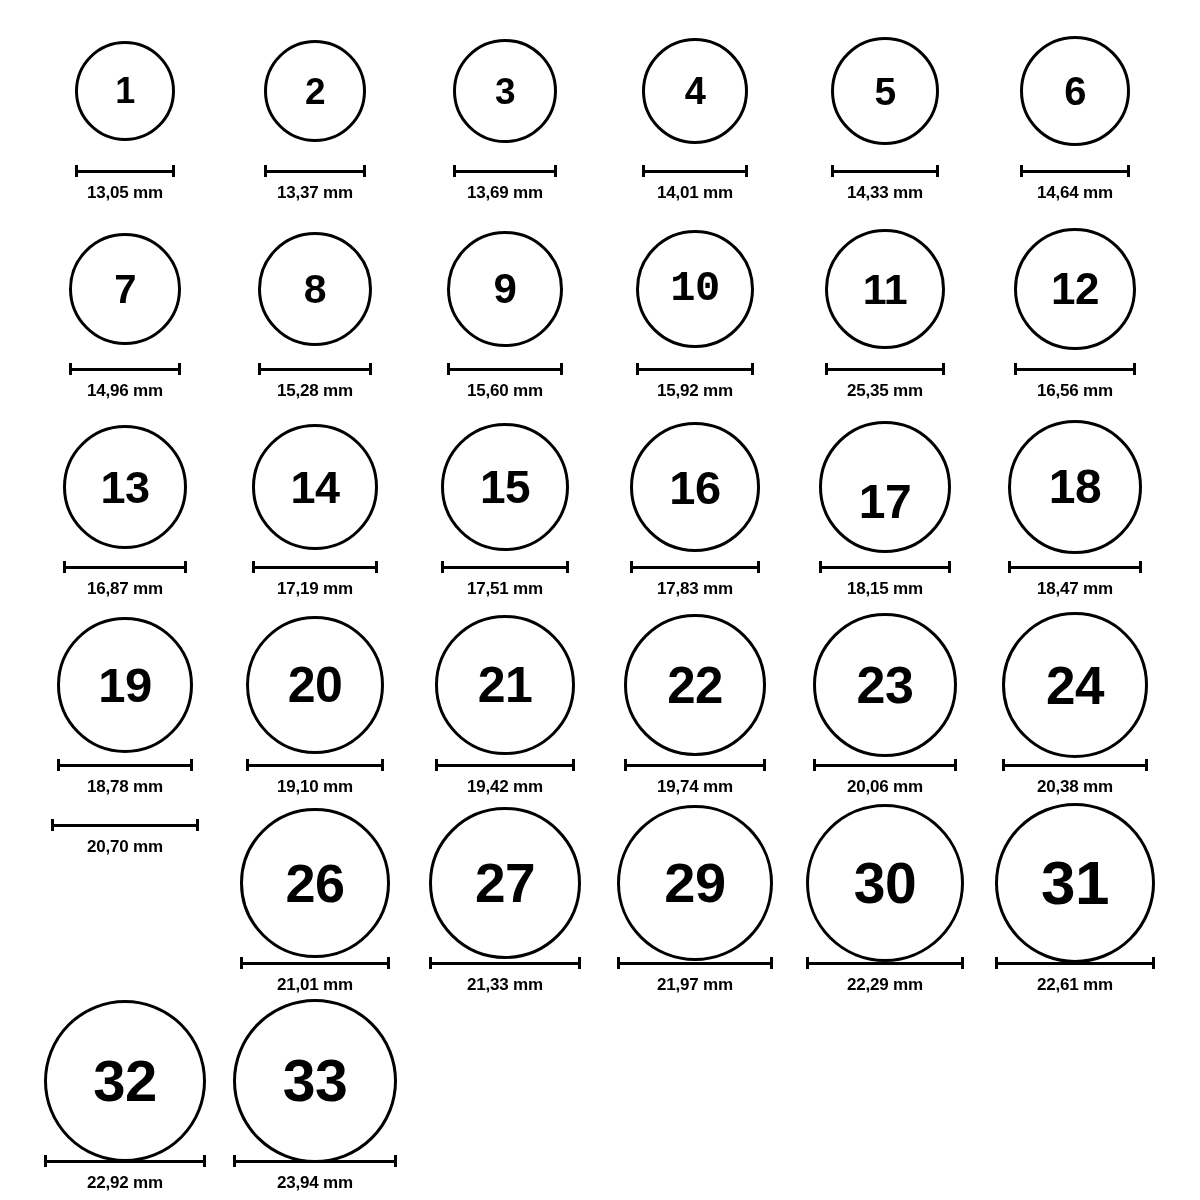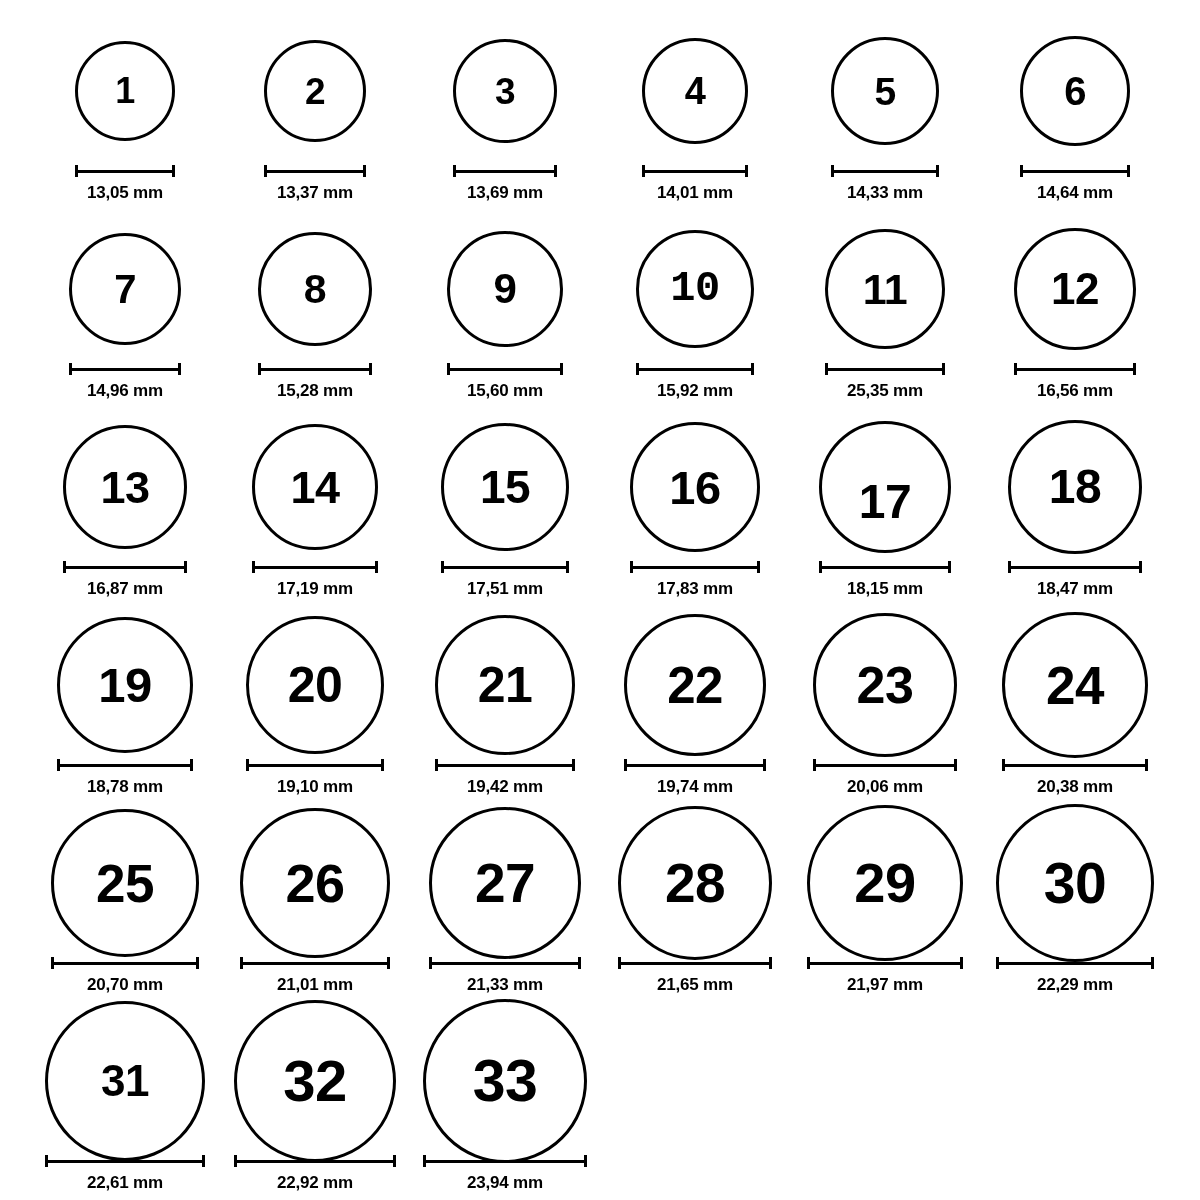--- a/index.html
+++ b/index.html
@@ -440,25 +440,20 @@
         </div>
         <div class="measure">
           <div class="measure-bar" style="width: 146px;">
             <div class="measure-cap-l"></div>
             <div class="measure-cap-r"></div>
           </div>
         </div>
         <div class="size-label">20,38 mm</div>
       </div>
       <div class="cell">
-        <div class="ring-wrap">
-          <div class="ring" style="width: 148px; height: 148px;">
-            <span class="ring-number" style="font-size: 53px;">25</span>
-          </div>
-        </div>
         <div class="measure">
           <div class="measure-bar" style="width: 148px;">
             <div class="measure-cap-l"></div>
             <div class="measure-cap-r"></div>
           </div>
         </div>
         <div class="size-label">20,70 mm</div>
       </div>
       <div class="cell">
         <div class="ring-wrap">
@@ -483,34 +478,20 @@
         <div class="measure">
           <div class="measure-bar" style="width: 152px;">
             <div class="measure-cap-l"></div>
             <div class="measure-cap-r"></div>
           </div>
         </div>
         <div class="size-label">21,33 mm</div>
       </div>
       <div class="cell">
         <div class="ring-wrap">
-          <div class="ring" style="width: 154px; height: 154px;">
-            <span class="ring-number" style="font-size: 55px;">28</span>
-          </div>
-        </div>
-        <div class="measure">
-          <div class="measure-bar" style="width: 154px;">
-            <div class="measure-cap-l"></div>
-            <div class="measure-cap-r"></div>
-          </div>
-        </div>
-        <div class="size-label">21,65 mm</div>
-      </div>
-      <div class="cell">
-        <div class="ring-wrap">
           <div class="ring" style="width: 156px; height: 156px;">
             <span class="ring-number" style="font-size: 56px;">29</span>
           </div>
         </div>
         <div class="measure">
           <div class="measure-bar" style="width: 156px;">
             <div class="measure-cap-l"></div>
             <div class="measure-cap-r"></div>
           </div>
         </div>
@@ -526,21 +507,21 @@
           <div class="measure-bar" style="width: 158px;">
             <div class="measure-cap-l"></div>
             <div class="measure-cap-r"></div>
           </div>
         </div>
         <div class="size-label">22,29 mm</div>
       </div>
       <div class="cell">
         <div class="ring-wrap">
           <div class="ring" style="width: 160px; height: 160px;">
-            <span class="ring-number" style="font-size: 44px;">31</span>
+            <span class="ring-number" style="font-size: 62px;">31</span>
           </div>
         </div>
         <div class="measure">
           <div class="measure-bar" style="width: 160px;">
             <div class="measure-cap-l"></div>
             <div class="measure-cap-r"></div>
           </div>
         </div>
         <div class="size-label">22,61 mm</div>
       </div>

